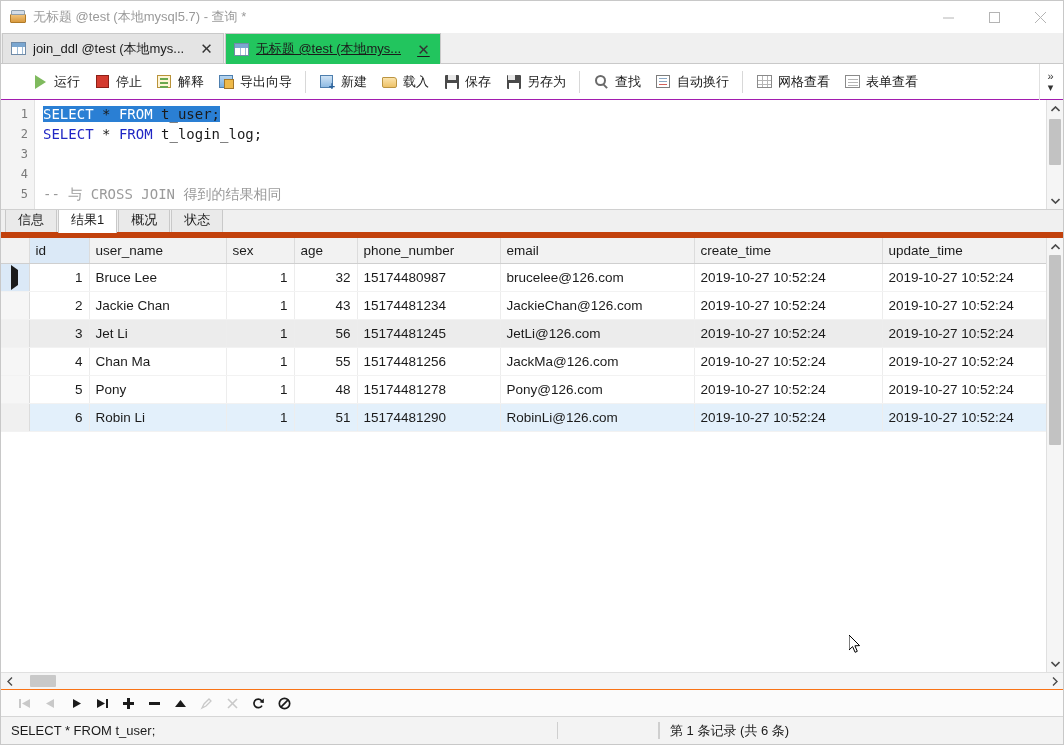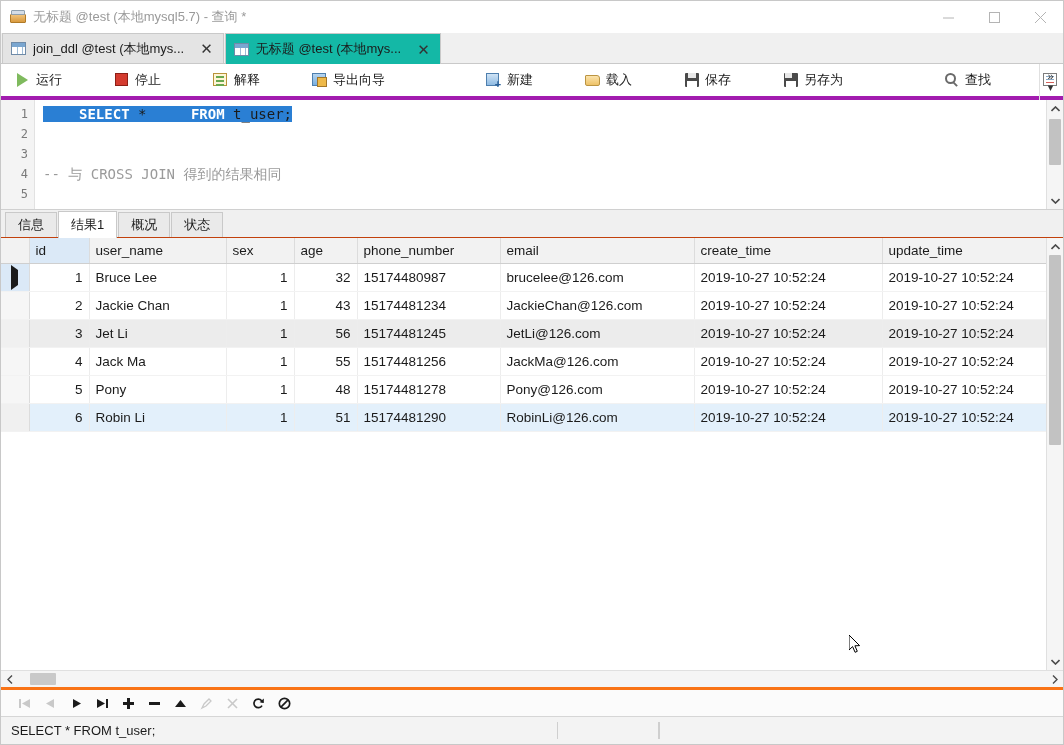--- a/index.html
+++ b/index.html
@@ -71,23 +71,24 @@
     padding: 0 8px 0 8px;
     font-size: 13px; color: #1b1b1b;
     background: #e4e4e4;
     border: 1px solid #c9c9c9;
     border-bottom: none;
     margin-right: 1px;
     position: relative;
     max-width: 232px;
   }
   .doctab.active {
-    background: #14b8a6;
+    background: #22c55e;
     height: 31px;
     margin-bottom: -1px;
+    text-decoration: underline;
   }
   .doctab-icon {
     width: 16px; height: 15px; flex: none; margin-right: 6px;
     position: relative;
   }
   .dti-grid {
     position: absolute; left: 0; top: 1px;
     width: 15px; height: 13px;
     background: #ffffff;
     border: 1px solid #6f8ba8;
@@ -124,25 +125,24 @@
     font-size: 13px; color: #1b1b1b;
     padding: 4px 9px;
     white-space: nowrap;
   }
   .menu-item u { text-decoration: underline; }
 
   
   .toolbar {
     height: 36px; min-height: 36px;
     background: #ffffff;
-    border-bottom: 4px solid #a21caf;
-    display: flex; align-items: center;
-    padding-left: 6px;
+    border-bottom: 1px solid #a21caf;
+    display: flex; align-items: center;
+    padding-left: 24px;
     position: relative;
-    gap: 37px;
   }
   .tb-btn {
     display: flex; align-items: center;
     height: 28px; padding: 0 6px;
     font-size: 13px; color: #1b1b1b;
     white-space: nowrap;
     border: 1px solid transparent;
     border-radius: 2px;
   }
   .tb-ico {
@@ -326,21 +326,21 @@
   }
   .code {
     flex: 1; padding-top: 4px; padding-left: 8px;
     overflow: hidden;
   }
   .code .ln {
     font-family: "DejaVu Sans Mono", "Liberation Mono", monospace;
     font-size: 14px; line-height: 20px;
     color: #1b1b1b; white-space: pre;
   }
-  .kw { color: #1f27c4; font-weight: bold; padding-left: 36px; }
+  .kw { color: #1f27c4; font-weight: normal; }
   .id { color: #1b1b1b; }
   .sel { background: #2a7fd4; color: #ffffff; }
   .sel .kw { color: #ffffff; }
   .cmt { color: #9a9a9a; }
 
   
   .vsb {
     width: 17px; flex: none;
     background: #f5f5f5;
     border-left: 1px solid #e0e0e0;
@@ -357,41 +357,41 @@
   .vsb-thumb {
     position: absolute; left: 2px; right: 2px;
     background: #c2c2c2; border-radius: 1px;
   }
 
   
   .restabs {
     height: 28px; min-height: 28px;
     background: #f0f0f0;
     display: flex; align-items: flex-end;
-    border-bottom: 1px solid #c2410c;
+    border-bottom: 6px solid #c2410c;
     padding-left: 4px;
   }
   .restab {
     height: 25px;
     display: flex; align-items: center;
     padding: 0 12px;
     font-size: 13px; color: #1b1b1b;
     background: #eaeaea;
     border: 1px solid #c9c9c9; border-bottom: none;
     margin-right: 1px;
   }
   .restab.active {
     background: #ffffff; height: 27px; margin-bottom: -1px;
   }
 
   
   .gridwrap {
     flex: 1; display: flex; flex-direction: column;
     min-height: 0; background: #ffffff;
-    border-bottom: 3px solid #f97316;
+    border-bottom: 1px solid #f97316;
   }
   .gridbody { flex: 1; display: flex; min-height: 0; }
   .gridscroll { flex: 1; overflow: hidden; position: relative; }
   table.grid {
     border-collapse: collapse;
     width: 100%;
     table-layout: fixed;
     font-size: 13.5px;
   }
   table.grid th {
@@ -631,20 +631,21 @@
     <div class="gutter">
       <div>1</div>
       <div>2</div>
       <div>3</div>
       <div>4</div>
       <div>5</div>
       <div>6</div>
     </div>
     <div class="code">
       <div class="ln"><span class="sel"><span class="kw">SELECT</span><span class="id"> * </span><span class="kw">FROM</span><span class="id"> t_user;</span></span></div>
+      <div class="ln"><span class="kw">SELECT</span><span class="id"> * </span><span class="kw">FROM</span><span class="id"> t_login_log;</span></div>
       <div class="ln">&nbsp;</div>
       <div class="ln">&nbsp;</div>
       <div class="ln"><span class="cmt">-- 与 CROSS JOIN 得到的结果相同</span></div>
     </div>
     <div class="vsb">
       <div class="vsb-arrow">
         <svg width="9" height="6" viewBox="0 0 9 6">
             <polyline points="0.5,5 4.5,1 8.5,5" fill="none" stroke="currentColor" stroke-width="1.6"></polyline>
           </svg>
       </div>
@@ -732,21 +733,21 @@
               <td class="num">1</td>
               <td class="num">56</td>
               <td>15174481245</td>
               <td>JetLi@126.com</td>
               <td>2019-10-27 10:52:24</td>
               <td>2019-10-27 10:52:24</td>
             </tr>
             <tr>
               <td class="rowhdr"></td>
               <td class="num">4</td>
-              <td>Jack Ma</td>
+              <td>Chan Ma</td>
               <td class="num">1</td>
               <td class="num">55</td>
               <td>15174481256</td>
               <td>JackMa@126.com</td>
               <td>2019-10-27 10:52:24</td>
               <td>2019-10-27 10:52:24</td>
             </tr>
             <tr>
               <td class="rowhdr"></td>
               <td class="num">5</td>
@@ -869,20 +870,21 @@
         </svg>
     </div>
   </div>
 
   <div class="statusbar">
     <div class="sb-cell" style="width:556px">SELECT * FROM t_user;</div>
     <div class="sb-div"></div>
     <div class="sb-cell" style="width:100px"></div>
     <div class="sb-div"></div>
     <div class="sb-div"></div>
+    <div class="sb-cell sb-grow">第 1 条记录 (共 6 条)</div>
   </div>
 
   <div class="cursor">
     <svg width="12" height="19" viewBox="0 0 12 19">
       <polygon points="0,0 0,15 3.6,11.6 6.1,17.3 8.3,16.3 5.9,10.8 10.6,10.6" fill="#ffffff" stroke="#000000" stroke-width="1"></polygon>
     </svg>
   </div>
 
 </div>
 

